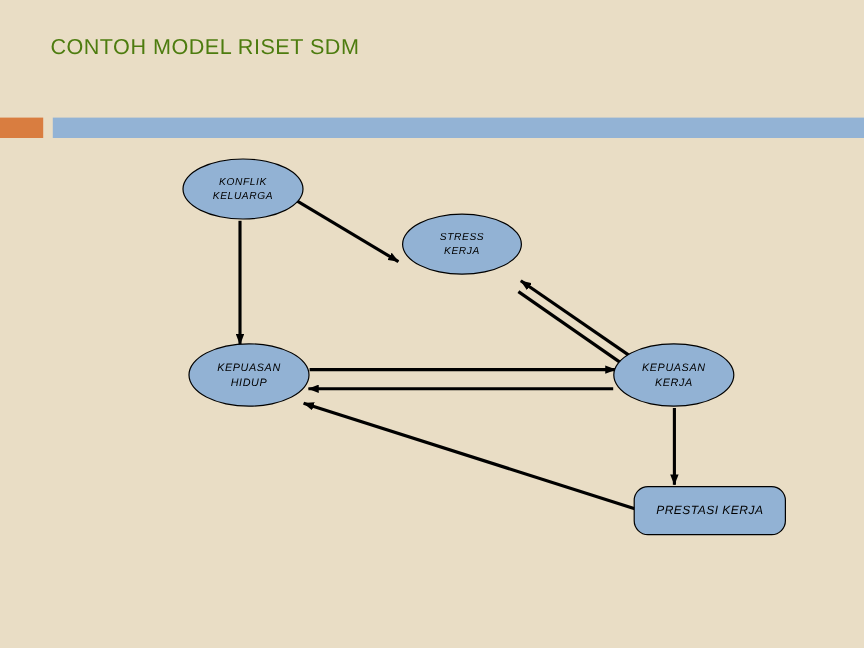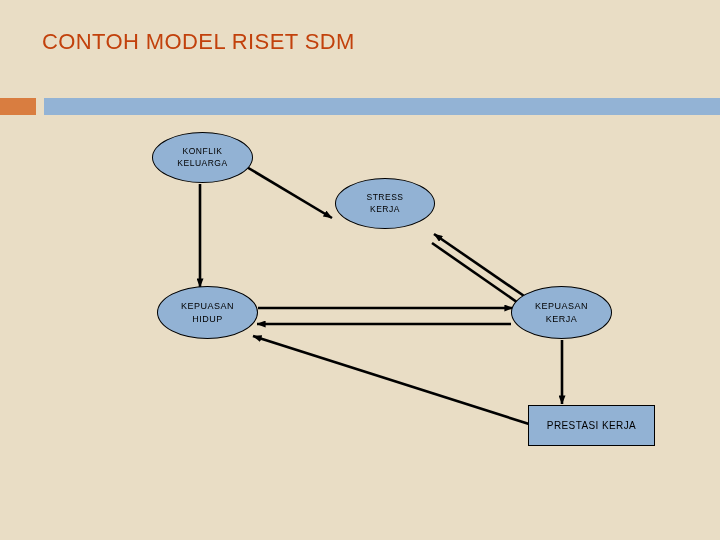--- a/index.html
+++ b/index.html
@@ -18,23 +18,23 @@
     width: 720px;
     height: 540px;
     background: #e9ddc5;
   }
   
   #slide-title {
     position: absolute;
     left: 42px;
     top: 29px;
     width: 640px;
-    font-size: 22px;
+    font-size: 18px;
     letter-spacing: 0.4px;
-    color: #c2410c;
+    color: #4d7c0f;
     white-space: nowrap;
   }
   
   .rule-orange {
     position: absolute;
     left: 0px;
     top: 98px;
     width: 36px;
     height: 17px;
     background: #d97d40;
@@ -60,26 +60,27 @@
     position: absolute;
     box-sizing: border-box;
     background: #92b2d4;
     border: 1.3px solid #000000;
     display: flex;
     align-items: center;
     justify-content: center;
     text-align: center;
     color: #000000;
     line-height: 1.35;
+    font-style: italic;
   }
   .node.ellipse {
     border-radius: 50%;
   }
   .node.rect {
-    border-radius: 0;
+    border-radius: 12px;
   }
   .node-label {
     display: block;
     padding: 0 4px;
     white-space: pre-line;
   }
   #node-konflik-keluarga {
     left: 152px; top: 132px; width: 101px; height: 51px;
     font-size: 8.5px; letter-spacing: 0.5px;
   }

